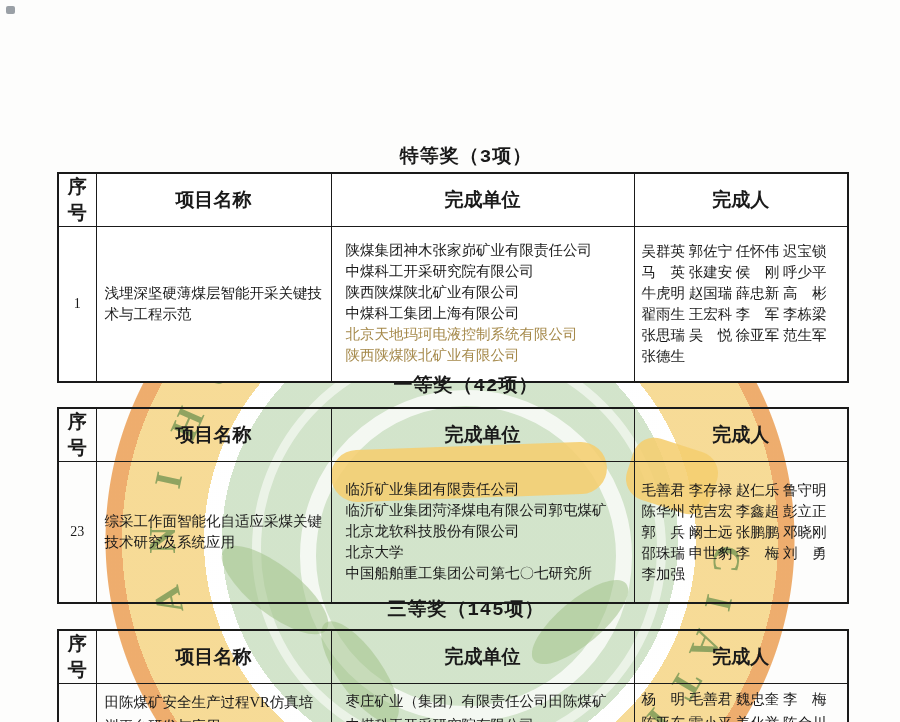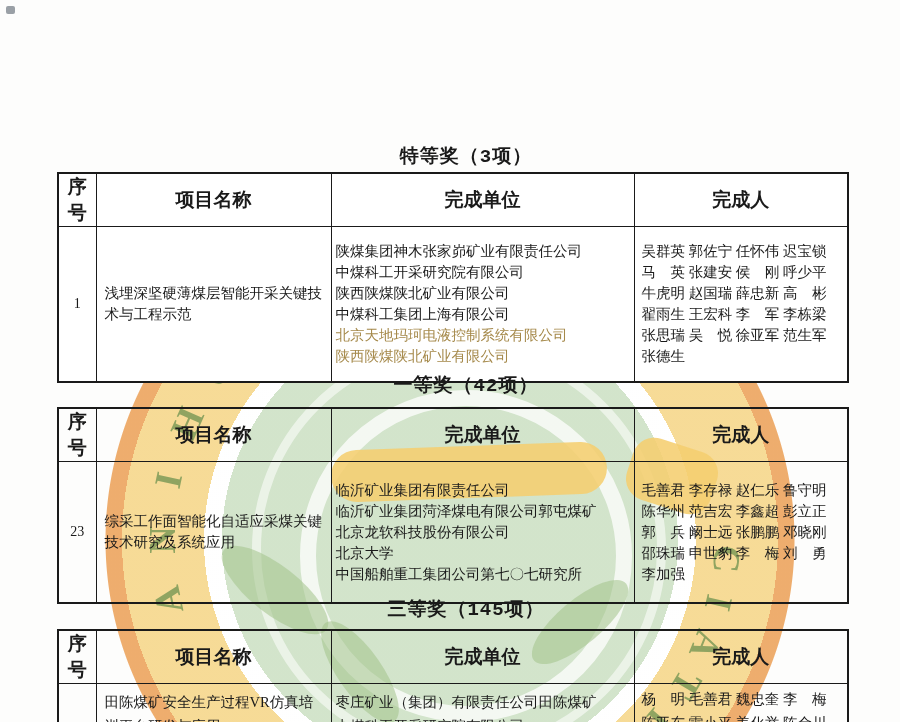--- a/index.html
+++ b/index.html
@@ -48,21 +48,21 @@
   table.t1{top:172px;}
   table.t2{top:407px;}
   table.t3{top:629px;}
   table.awards th,table.awards td{border:1px solid #1a1a1a;}
   table.awards{border:2px solid #1a1a1a;}
   table.t1 th,table.t1 td{background:#ffffff;}
   th.col-h{font-size:19px;font-weight:bold;height:33px;text-align:center;padding:0;}
   td{font-size:14.5px;vertical-align:middle;}
   td.no-cell{text-align:center;font-size:14px;}
   td.project-cell{padding:4px 8px;line-height:21px;}
-  td.units-cell{padding:4px 4px;line-height:21px;}
+  td.units-cell{padding:4px 14px;line-height:21px;font-family:Liberation Mono, monospace;}
   td.persons-cell{padding:4px 2px 4px 7px;line-height:21px;white-space:pre-line;}
   .pre{white-space:pre-line;}
   .gold{color:#a5894a;}
   table.t1 td{height:146px;}
   table.t2 td{height:132px;}
   table.t3 td{height:92px;vertical-align:top;}
   table.t3 td.no-cell{vertical-align:middle;}
   table.t3 td.project-cell,table.t3 td.units-cell{padding-top:6px;line-height:24px;}
   table.t3 td.persons-cell{padding-top:3px;line-height:24px;}
 </style>

